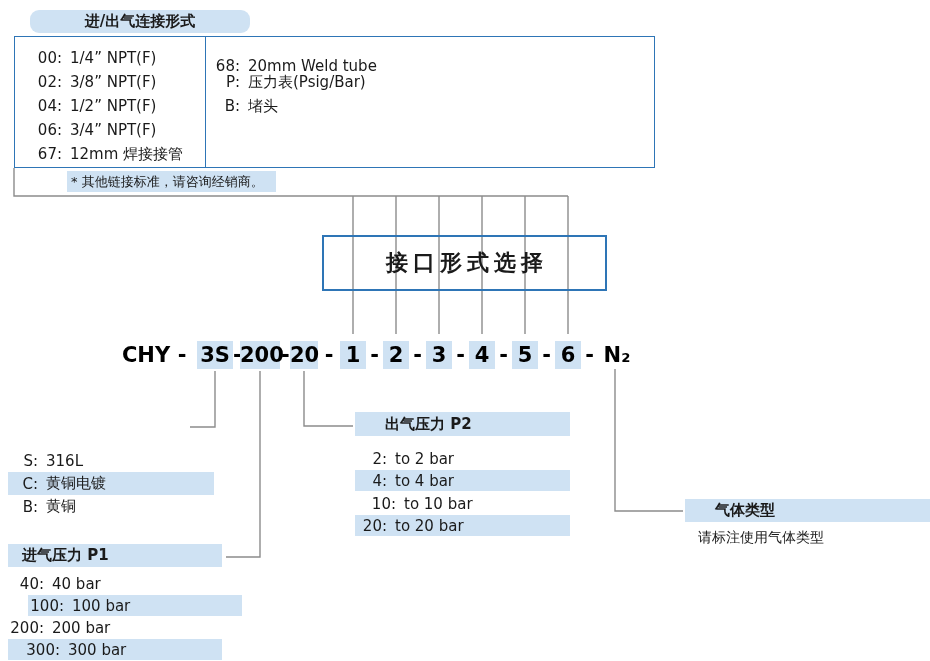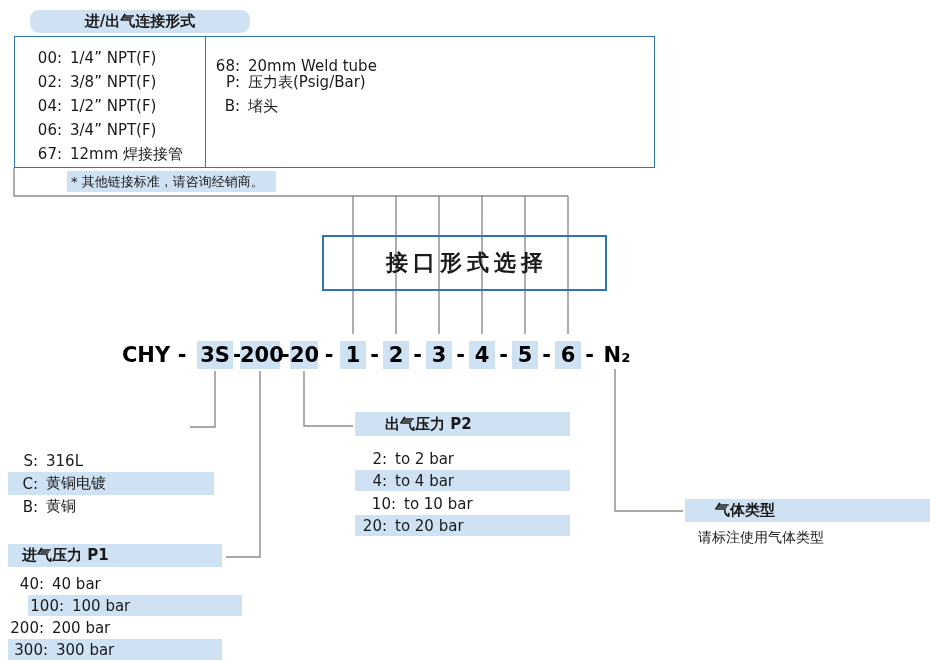--- a/index.html
+++ b/index.html
@@ -125,21 +125,21 @@
     <span>40 bar</span>
   </div>
   <div class="abs opt-row hl" style="left:8px; top:595px; width:214px; height:21px; padding-left:2px;margin-left:20px;">
     <span class="opt-code" style="width:34px;">100:</span>
     <span>100 bar</span>
   </div>
   <div class="abs opt-row" style="left:8px; top:617px; width:214px; height:21px; padding-left:2px;">
     <span class="opt-code" style="width:34px;">200:</span>
     <span>200 bar</span>
   </div>
-  <div class="abs opt-row hl" style="left:8px; top:639px; width:214px; height:21px; padding-left:6px;">
+  <div class="abs opt-row hl" style="left:8px; top:639px; width:214px; height:21px; padding-left:18px;">
     <span class="opt-code" style="width:34px;">300:</span>
     <span>300 bar</span>
   </div>
 
   <div class="abs sec-title hl" style="left:355px; top:412px; width:215px; height:24px; padding-left:30px;">出气压力 P2</div>
   <div class="abs opt-row" style="left:355px; top:448px; width:215px; height:21px;">
     <span class="opt-code" style="width:32px;">2:</span>
     <span>to 2 bar</span>
   </div>
   <div class="abs opt-row hl" style="left:355px; top:470px; width:215px; height:21px;">

